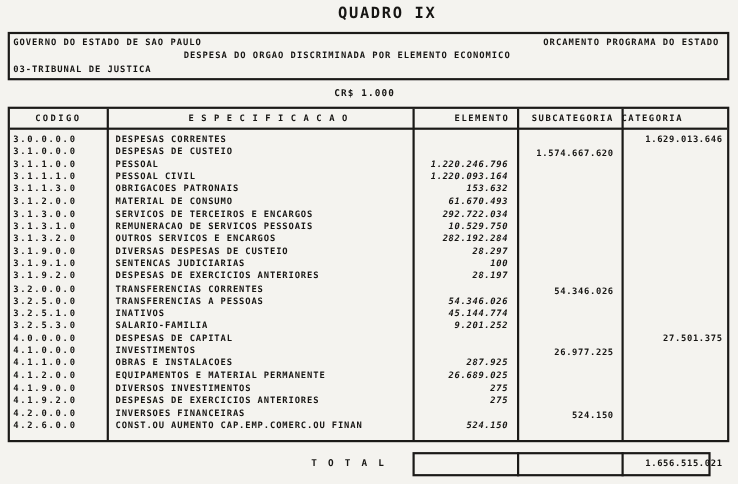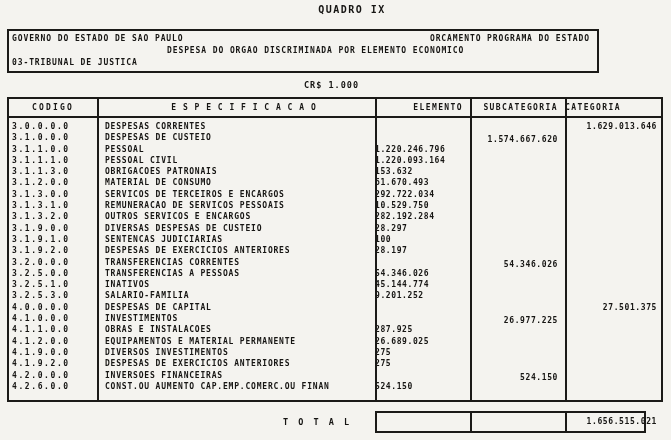--- a/index.html
+++ b/index.html
@@ -7,24 +7,24 @@
   body {
     position:relative;
     background:#f4f3ef;
     font-family:"DejaVu Sans Mono", monospace;
     font-weight:bold;
     color:#161513;
     overflow:hidden;
   }
   .doc-title {
     position:absolute; top:4px; left:0; width:663px;
-    text-align:center; font-size:10px; letter-spacing:1.5px;padding-left:41px;
+    text-align:center; font-size:14px; letter-spacing:1.5px;padding-left:41px;
   }
   .header-box {
-    position:absolute; left:7px; top:29px; width:592px; height:44px;
+    position:absolute; left:7px; top:29px; width:656px; height:44px;
     border:2px solid #1b1a18;
   }
   .hb-line1 {
     display:flex; justify-content:space-between;
     padding:2px 7px 0 3px; line-height:12px; font-size:8px; letter-spacing:0.9px;
   }
   .hb-line2 { padding-left:158px; line-height:12px; font-size:8px; letter-spacing:0.9px; }
   .hb-line3 { padding-left:3px; line-height:12px; font-size:8px; letter-spacing:0.9px; }
   .currency-note {
     position:absolute; top:80px; left:0; width:663px; text-align:center;
@@ -47,21 +47,21 @@
     font-size:8px; line-height:18px;
   }
   .th-codigo { text-align:center; letter-spacing:2.2px; }
   .th-espec  { text-align:center; letter-spacing:1px;margin-left:16px; }
   .th-elem, .th-subcat { text-align:right; padding-right:7px; letter-spacing:1.4px; }
   .th-categ  { text-align:left; padding-right:4px; letter-spacing:1.4px; }
   .tbody { padding:3px 0 8px 0; }
   .trow { height:11.3px; font-size:8px; line-height:11.3px; }
   .c-codigo { padding-left:3px; letter-spacing:1.6px; overflow:hidden; }
   .c-espec  { padding-left:8px; letter-spacing:0.8px; white-space:nowrap; overflow:hidden; }
-  .c-elem   { text-align:left; padding-right:8px; letter-spacing:0.6px; }
+  .c-elem   { text-align:right; padding-right:8px; letter-spacing:0.6px;font-style:italic; }
   .c-subcat { text-align:right; padding-right:7px; letter-spacing:0.6px; position:relative; top:2px; }
   .c-categ  { text-align:right; padding-right:4px; letter-spacing:0.6px; }
   .total-label {
     position:absolute; left:283px; top:411px; height:22px; line-height:22px;
     font-size:8.5px; letter-spacing:2.5px;
   }
   .total-box {
     position:absolute; left:375px; top:411px; width:271px; height:22px;
     border:2px solid #1b1a18;
     display:grid; grid-template-columns:93px 95px 96px;

